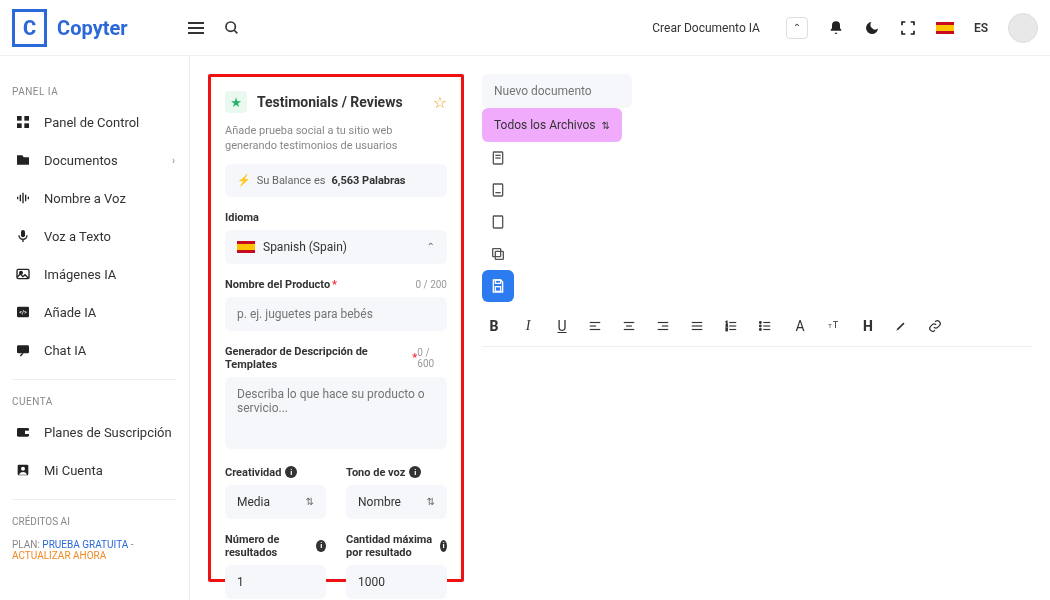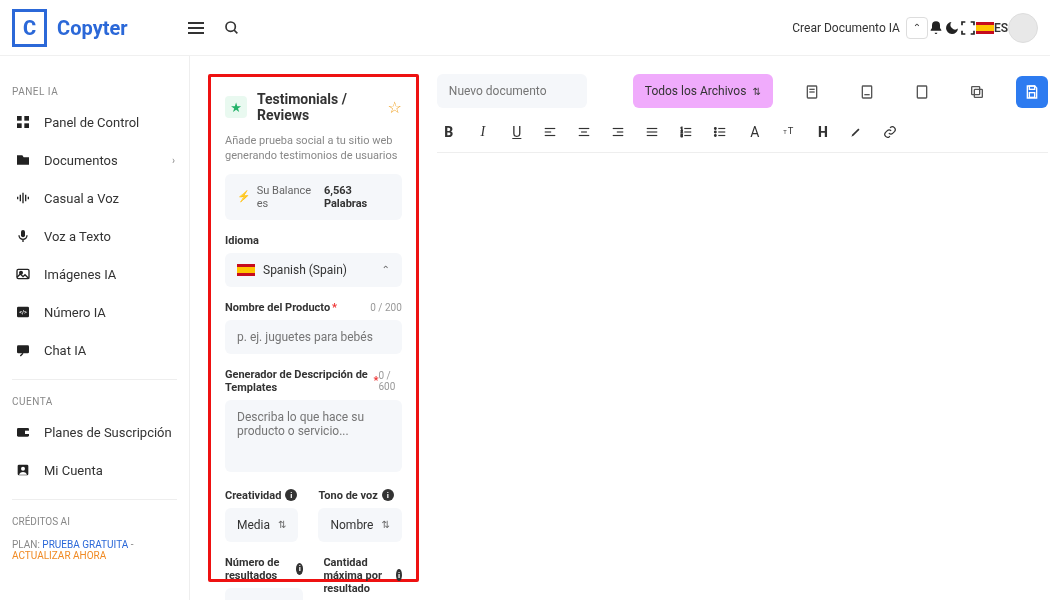--- a/index.html
+++ b/index.html
@@ -2,21 +2,21 @@
 <html><head>
 <meta charset="utf-8">
 <style>
 * { margin: 0; padding: 0; box-sizing: border-box; font-family: -apple-system, BlinkMacSystemFont, "Segoe UI", Roboto, sans-serif; }
 body { background: #fff; color: #333; font-size: 13px; overflow: hidden; }
 .app { display: flex; flex-direction: column; height: 600px; width: 1050px; }
 .topbar { display: flex; align-items: center; height: 56px; padding: 0 12px; border-bottom: 1px solid #f0f0f0; }
 .logo-box { border: 3px solid #2b68d8; padding: 4px 8px; font-weight: 800; color: #2b68d8; font-size: 20px; }
 .brand { color: #2b68d8; font-weight: 700; font-size: 20px; margin-left: 10px; }
 .topbar-gap { flex: 1; }
-.top-icons { display: flex; align-items: center; }
+.top-icons { display: flex; align-items: center; gap: 20px; }
 .tb-icon { width: 16px; height: 16px; display: inline-flex; align-items: center; justify-content: center; color: #333; }
 .create-doc { font-size: 12px; color: #333; margin-right: 6px; }
 .chevron-box { border: 1px solid #ddd; border-radius: 4px; width: 22px; height: 22px; display: inline-flex; align-items: center; justify-content: center; font-size: 10px; }
 .flag { width: 18px; height: 12px; background: linear-gradient(to bottom, #c60b1e 0 25%, #ffc400 25% 75%, #c60b1e 75% 100%); display: inline-block; }
 .lang-label { font-size: 12px; font-weight: 600; }
 .avatar { width: 30px; height: 30px; border-radius: 50%; background: #e8e8e8; border: 1px solid #ddd; }
 
 .body { flex: 1; display: flex; overflow: hidden; }
 .sidebar { width: 190px; border-right: 1px solid #eee; padding: 14px 0; overflow-y: auto; }
 .side-section { font-size: 10px; color: #888; letter-spacing: 0.5px; padding: 6px 12px; margin-top: 10px; }
@@ -43,21 +43,21 @@
 .field-label .count { margin-left: auto; font-weight: 400; color: #999; font-size: 10px; }
 .field-label .info { display: inline-flex; width: 12px; height: 12px; background: #333; color: #fff; border-radius: 50%; align-items: center; justify-content: center; font-size: 8px; margin-left: 4px; }
 .select-box { background: #f5f7fa; border-radius: 6px; padding: 10px 12px; font-size: 12px; display: flex; align-items: center; gap: 8px; }
 .select-box .caret { margin-left: auto; font-size: 10px; color: #666; }
 .input-box { background: #f5f7fa; border-radius: 6px; padding: 10px 12px; font-size: 12px; color: #999; border: none; width: 100%; }
 textarea.input-box { height: 72px; resize: none; font-family: inherit; }
 .row2 { display: flex; gap: 20px; }
 .row2 > div { flex: 1; }
 
 .editor-col { flex: 1; }
-.editor-top { display: flex; align-items: flex-end; gap: 23px; margin-bottom: 10px; }
+.editor-top { display: flex; align-items: flex-start; gap: 0; margin-bottom: 10px; flex-direction: column; }
 .doc-name { background: #f5f7fa; border: none; border-radius: 6px; padding: 10px 12px; font-size: 12px; width: 150px; color: #666; }
 .files-select { background: #f0abfc; border-radius: 6px; padding: 10px 12px; font-size: 12px; display: flex; align-items: center; width: 140px; }
 .files-select .caret { margin-left: auto; font-size: 10px; }
 .ed-btn { width: 32px; height: 32px; border-radius: 6px; display: inline-flex; align-items: center; justify-content: center; color: #555; cursor: pointer; }
 .ed-btn.primary { background: #2d7bf0; color: #fff; }
 .ed-spacer { flex: 1; }
 .toolbar { display: flex; align-items: center; gap: 18px; padding: 6px 4px 12px; border-bottom: 1px solid #eee; }
 .tl { font-size: 14px; color: #333; width: 16px; text-align: center; cursor: pointer; }
 .tl.bold { font-weight: 800; }
 .tl.italic { font-style: italic; font-family: Georgia, serif; }
@@ -141,21 +141,21 @@
       <div class="side-item">
         <span class="ic">
             <svg width="16" height="16" viewBox="0 0 24 24" stroke="#222" stroke-width="2">
               <line x1="4" y1="10" x2="4" y2="14"></line>
               <line x1="8" y1="7" x2="8" y2="17"></line>
               <line x1="12" y1="4" x2="12" y2="20"></line>
               <line x1="16" y1="7" x2="16" y2="17"></line>
               <line x1="20" y1="10" x2="20" y2="14"></line>
             </svg>
           </span>
-        <span>Casual a Voz</span>
+        <span>Nombre a Voz</span>
       </div>
       <div class="side-item">
         <span class="ic">
             <svg width="16" height="16" viewBox="0 0 24 24" fill="#222">
               <rect x="9" y="3" width="6" height="11" rx="3"></rect>
               <path d="M6 11a6 6 0 0 0 12 0M12 17v4" stroke="#222" stroke-width="2" fill="none"></path>
             </svg>
           </span>
         <span>Voz a Texto</span>
       </div>
@@ -169,21 +169,21 @@
           </span>
         <span>Imágenes IA</span>
       </div>
       <div class="side-item">
         <span class="ic">
             <svg width="16" height="16" viewBox="0 0 24 24" fill="#222">
               <rect x="3" y="4" width="18" height="16" rx="2"></rect>
               <text x="12" y="15" font-size="8" fill="#fff" text-anchor="middle" font-weight="700">&lt;/&gt;</text>
             </svg>
           </span>
-        <span>Número IA</span>
+        <span>Añade IA</span>
       </div>
       <div class="side-item">
         <span class="ic">
             <svg width="16" height="16" viewBox="0 0 24 24" fill="#222">
               <rect x="3" y="5" width="18" height="12" rx="2"></rect>
               <path d="M8 21l4-4" stroke="#222" stroke-width="2"></path>
             </svg>
           </span>
         <span>Chat IA</span>
       </div>

